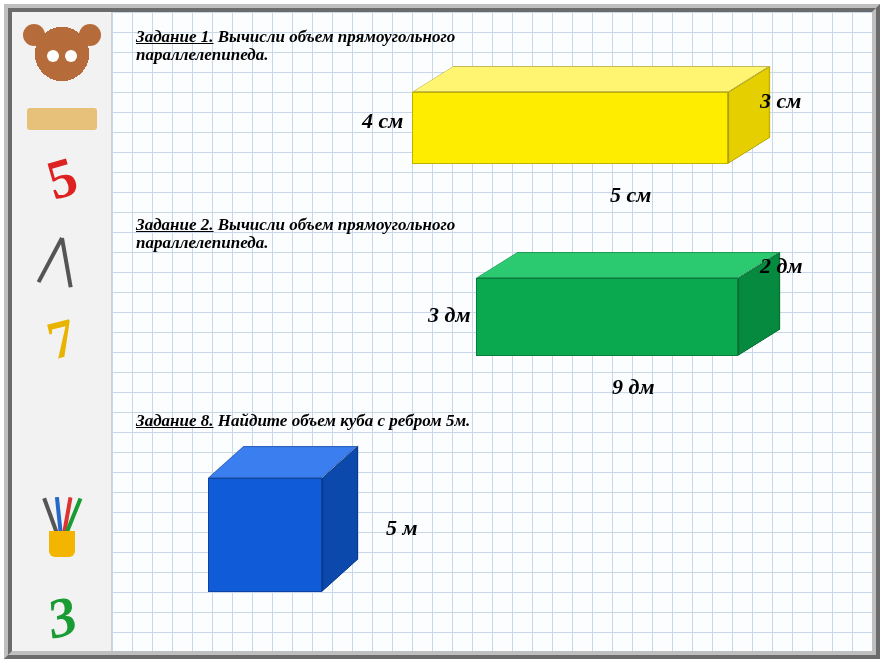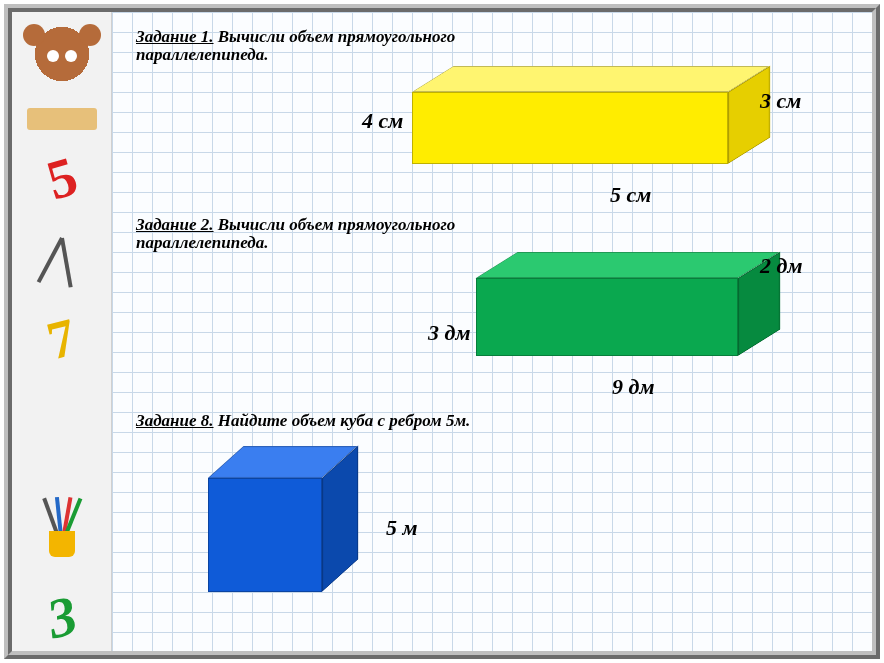--- a/index.html
+++ b/index.html
@@ -176,21 +176,21 @@
       <span class="task-label">Задание 2.</span>
       <span class="plain">Вычисли объем  прямоугольного параллелепипеда.</span>
     </div>
     <div class="shape-wrap" id="gbox" style="left:364px; top:240px;">
       <div class="box3d">
         <div class="face top"></div>
         <div class="face front"></div>
         <div class="face side"></div>
       </div>
     </div>
-    <div class="dim" style="left:316px; top:308px;">3 дм</div>
+    <div class="dim" style="left:316px; top:290px;">3 дм</div>
     <div class="dim" style="left:648px; top:232px;margin-top:9px;">2 дм</div>
     <div class="dim" style="left:500px; top:362px;">9 дм</div>
 
     <div class="task-text" style="left:24px; top:400px; width:560px;">
       <span class="task-label">Задание 8.</span>
       <span class="plain">Найдите объем куба с ребром 5м.</span>
     </div>
     <div class="shape-wrap" id="bbox" style="left:96px; top:434px;">
       <div class="box3d">
         <div class="face top"></div>

